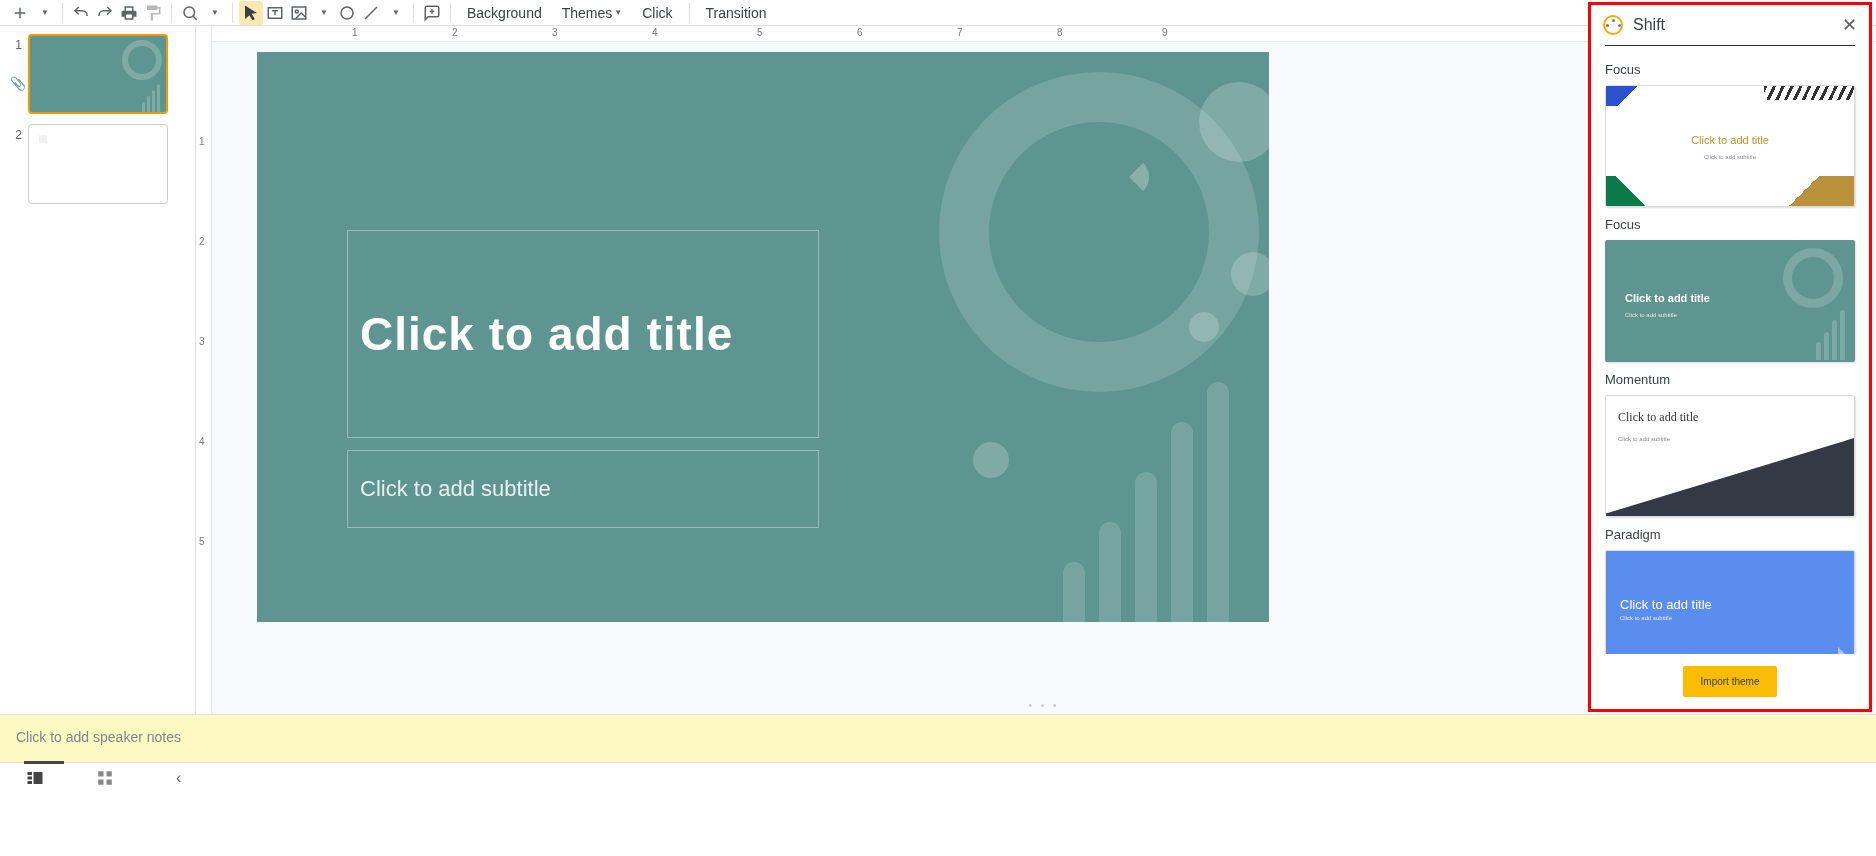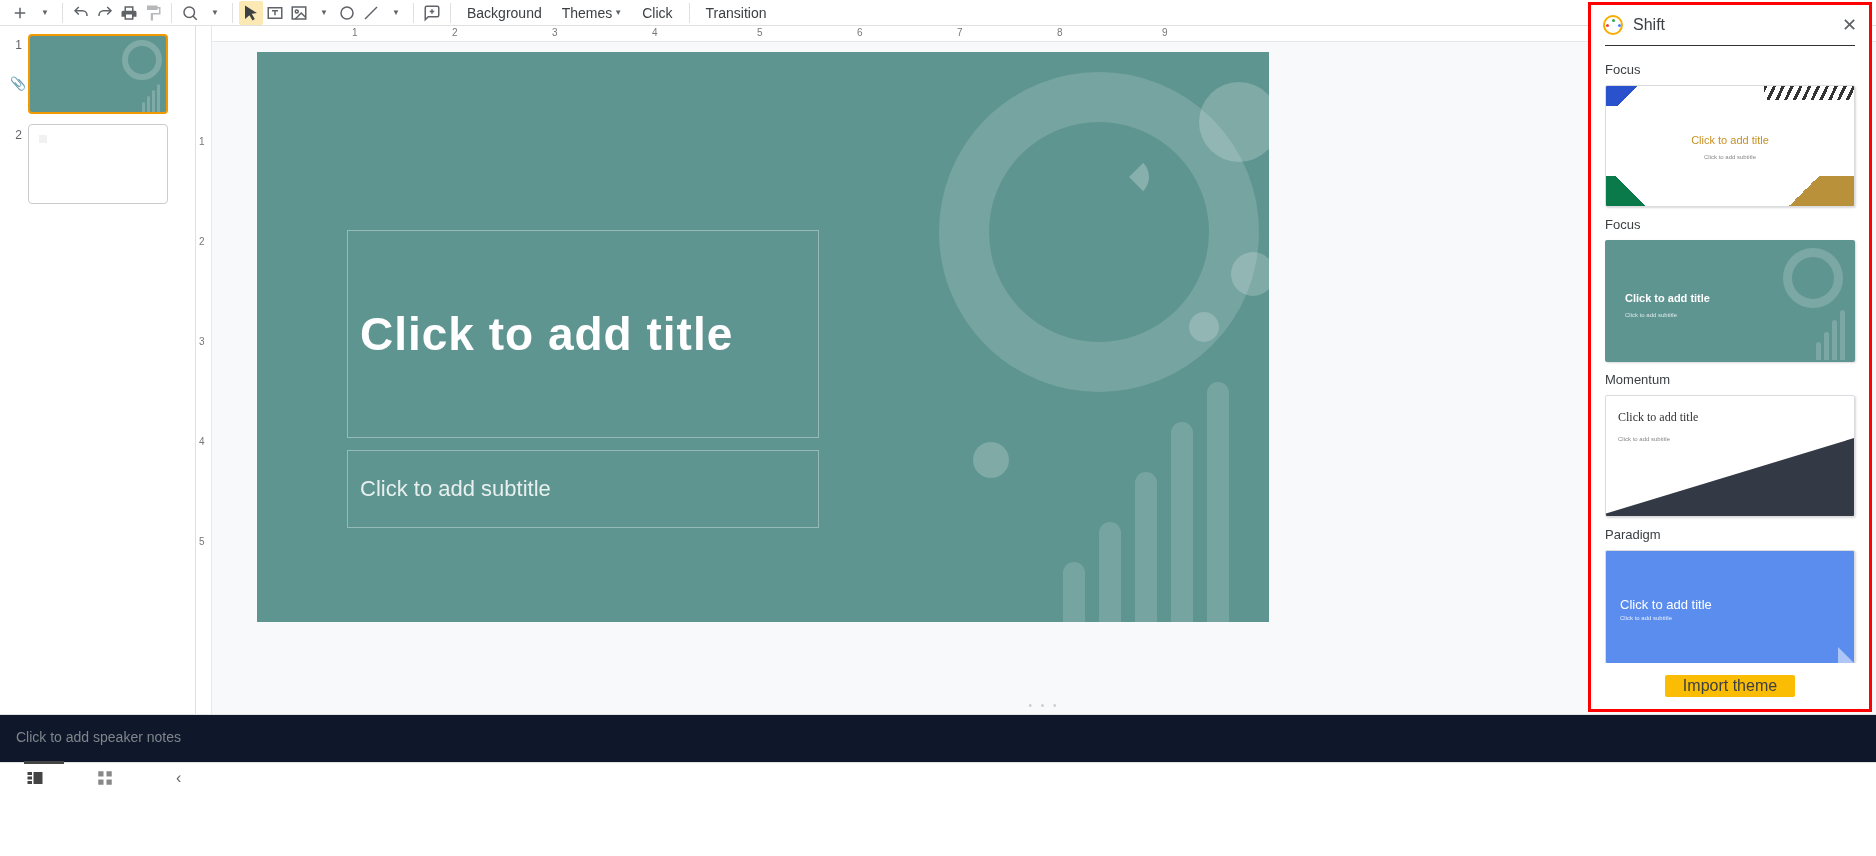--- a/index.html
+++ b/index.html
@@ -42,21 +42,21 @@
 .deco-bars div { width: 22px; background: rgba(255,255,255,0.15); border-radius: 12px 12px 0 0; }
 
 .title-box { position: absolute; left: 90px; top: 178px; width: 472px; height: 208px; border: 1px solid rgba(255,255,255,0.35); display: flex; align-items: center; padding: 0 12px; }
 .title-text { color: #fff; font-size: 46px; font-weight: 700; letter-spacing: 1px; }
 .subtitle-box { position: absolute; left: 90px; top: 398px; width: 472px; height: 78px; border: 1px solid rgba(255,255,255,0.35); display: flex; align-items: center; padding: 0 12px; }
 .subtitle-text { color: #e8f0ef; font-size: 22px; }
 
 .drag-handle { position:absolute; bottom:3px; left:50%; transform:translateX(-50%); color:#ccc; font-size:10px; letter-spacing:3px; }
 
 
-.notes { height: 48px; border-top: 1px solid #e0e0e0; padding: 14px 16px; color: #80868b; font-size: 14px; background:#0f172a; position:relative; }
+.notes { height: 48px; border-top: 1px solid #e0e0e0; padding: 14px 16px; color: #80868b; font-size: 14px; background:#fef9c3; position:relative; }
 
 
 .bottom { height: 30px; border-top: 1px solid #e0e0e0; display: flex; align-items: center; padding: 0 20px; position: relative; }
 .bottom-active-ind { position:absolute; top:-2px; left:24px; width:40px; height:3px; background:#444; }
 .view-btn { width: 30px; height: 30px; display:flex; align-items:center; justify-content:center; color:#444; cursor:pointer; margin-right: 40px;}
 .collapse-side { position:absolute; left:176px; color:#666; cursor:pointer; }
 .explore-btn { position:absolute; right:12px; bottom:40px; width:36px; height:36px; background:#fff; border:1px solid #ddd; border-radius:4px; display:flex; align-items:center; justify-content:center; box-shadow:0 1px 3px rgba(0,0,0,0.15); cursor:pointer; color:#5f6368; }
 
 
 .panel { position: absolute; top: 2px; right: 4px; width: 284px; height: 710px; background: #fff; border: 3px solid #ff0000; z-index: 100; display:flex; flex-direction:column; }
@@ -87,21 +87,21 @@
 .mp-title { position:absolute; left:12px; top:14px; color:#333; font-size:12px; font-family: Georgia, serif; }
 .mp-sub { position:absolute; left:12px; top:40px; color:#888; font-size:6px; }
 
 
 .par-prev { background:#5b8def; }
 .pp-title { position:absolute; left:14px; top:46px; color:#fff; font-size:13px; }
 .pp-sub { position:absolute; left:14px; top:64px; color:#fff; font-size:6px; opacity:0.85; }
 .pp-fold { position:absolute; right:0; bottom:0; width:0; height:0; border-left:16px solid rgba(255,255,255,0.5); border-top:16px solid transparent; }
 
 .panel-footer { padding: 12px; display:flex; justify-content:center; }
-.import-btn { background: #fbbc04; color: #3c4043; border: none; padding: 2px 18px; font-size: 16px; cursor: pointer; border-radius: 2px; }
+.import-btn { background: #fbbc04; color: #3c4043; border: none; padding: 10px 18px; font-size: 10px; cursor: pointer; border-radius: 2px; }
 
 
 .ico { width:18px; height:18px; }
 </style>
 </head>
 <body>
 
 <div class="toolbar">
   <div class="tool-group">
     <div class="tool-btn">

